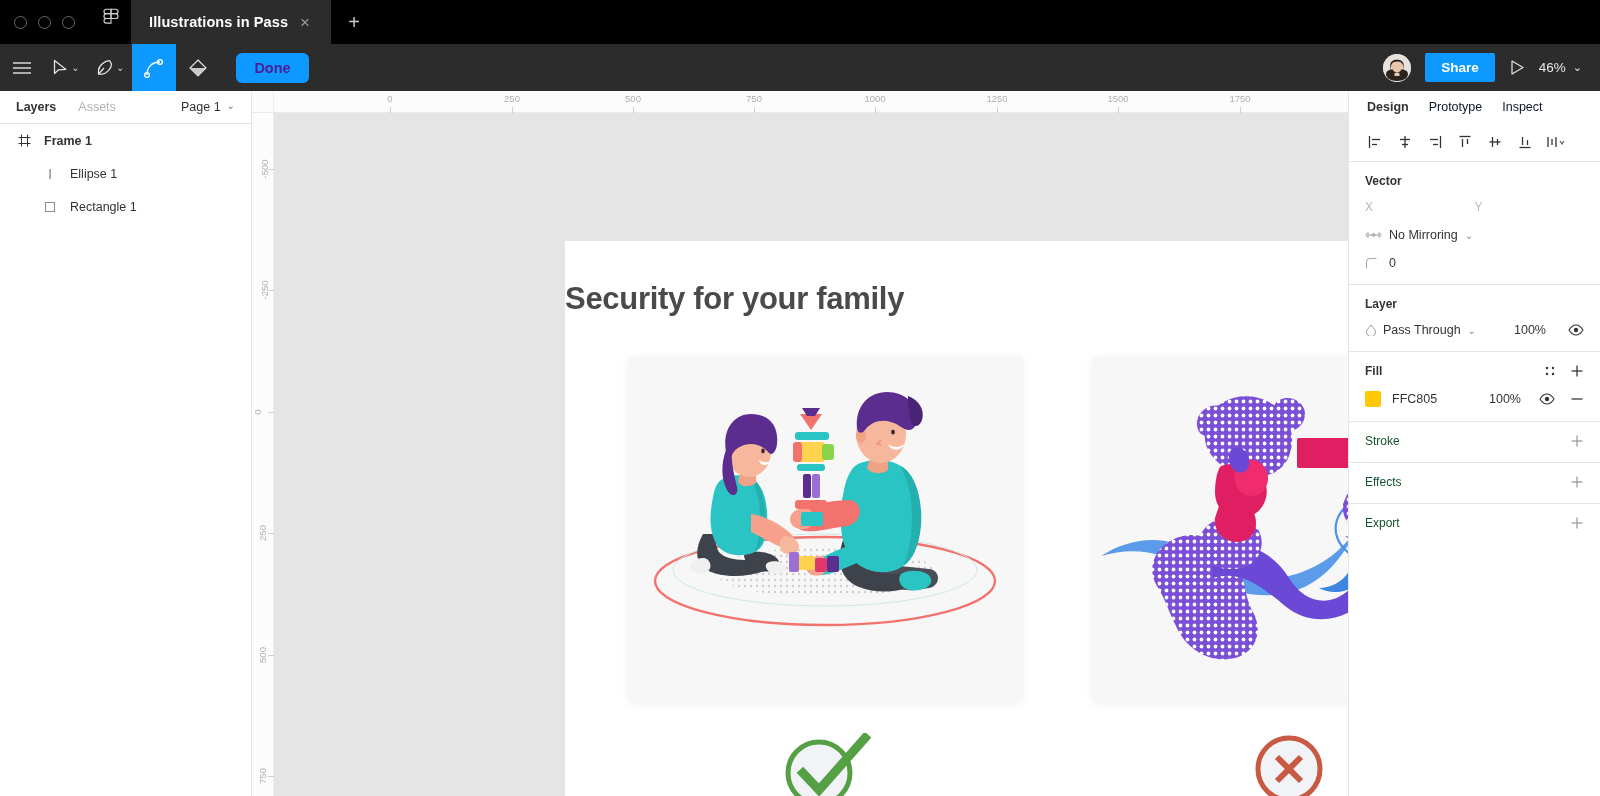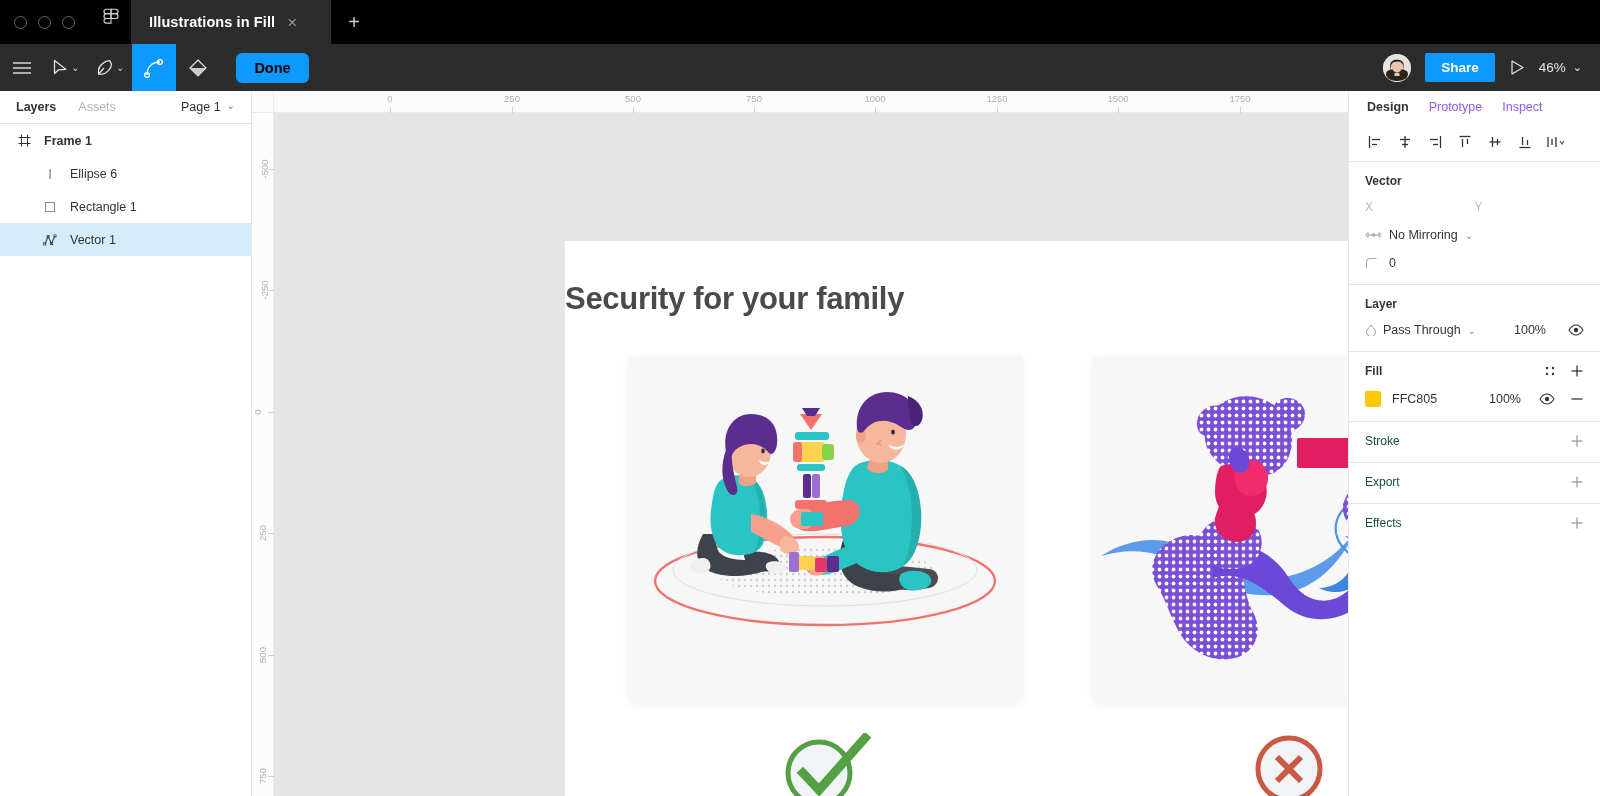--- a/index.html
+++ b/index.html
@@ -39,21 +39,21 @@
   .tb-left { display: flex; align-items: stretch; }
   .tb-right { display: flex; align-items: center; gap: 14px; padding-right: 18px; }
   .tb-btn {
     display: flex; align-items: center; justify-content: center;
     min-width: 44px; padding: 0 6px; cursor: pointer; position: relative;
   }
   .tb-btn.active { background: #0d99ff; }
   .tb-group { display: flex; align-items: center; gap: 1px; padding: 0 2px; cursor: pointer; }
   .chev { color: #cfcfcf; font-size: 10px; margin-left: 1px; }
   .done-btn {
-    background: #0d99ff; color: #000000; font-size: 14.5px; font-weight: 600;
+    background: #0d99ff; color: #4c1d95; font-size: 14.5px; font-weight: 600;
     border-radius: 6px; padding: 7px 18px; margin-left: 16px; align-self: center;
     cursor: pointer; border: none; font-family: inherit;
   }
   .avatar {
     width: 28px; height: 28px; border-radius: 50%; overflow: hidden;
     background: #d9d4cf; display: block; position: relative;
   }
   .share-btn {
     background: #0d99ff; color: #fff; font-size: 13.5px; font-weight: 600;
     border-radius: 2px; padding: 7px 16px; cursor: pointer; border: none; font-family: inherit;
@@ -113,21 +113,21 @@
   .ill-card {
     width: 393px; height: 345px; background: #f7f7f7;
     box-shadow: 0 2px 9px rgba(0,0,0,.07); position: relative; overflow: hidden;
   }
   .badges { position: absolute; top: 492px; left: 0; right: 0; display: flex; justify-content: center; gap: 71px; }
   .badge-slot { width: 393px; display: flex; justify-content: center; }
 
   
   .right-panel { width: 252px; flex: 0 0 252px; background: #fff; border-left: 1px solid #e6e6e6; display: flex; flex-direction: column; }
   .rp-tabs { height: 32px; display: flex; align-items: center; padding: 0 18px; gap: 20px; }
-  .rp-tab { font-size: 12.5px; color: #8b5cf6; cursor: pointer; }
+  .rp-tab { font-size: 12.5px; color: #0f172a; cursor: pointer; }
   .rp-tab.active { color: #333; font-weight: 700; }
   .align-row { height: 38px; display: flex; align-items: center; padding: 0 12px; gap: 2px; }
   .align-btn { width: 28px; height: 26px; display: flex; align-items: center; justify-content: center; cursor: pointer; }
   .sect { border-top: 1px solid #e6e6e6; padding: 12px 16px 14px 16px; }
   .sect-head { display: flex; align-items: center; justify-content: space-between; }
   .sect-title { font-size: 12px; font-weight: 700; color: #333; }
   .sect-title.muted { color: #14532d; font-weight: 400; }
   .sect-actions { display: flex; align-items: center; gap: 14px; }
   .icon-btn { cursor: pointer; display: flex; align-items: center; justify-content: center; color: #555; }
   .xy-row { display: flex; margin-top: 12px; }
@@ -161,21 +161,21 @@
         <g fill="none" stroke="#d4d4d4" stroke-width="1.1">
           <path d="M5.3 1.2h4.7v4.6H5.3a2.3 2.3 0 0 1 0-4.6z"></path>
           <path d="M10 1.2h4.7a2.3 2.3 0 0 1 0 4.6H10z"></path>
           <path d="M5.3 5.8h4.7v4.7H5.3a2.35 2.35 0 0 1 0-4.7z"></path>
           <path d="M10 5.8h4.7a2.35 2.35 0 0 1 0 4.7H10z"></path>
           <path d="M5.3 10.5h4.7v4.6H5.3a2.3 2.3 0 0 1 0-4.6z"></path>
         </g>
       </svg>
     </div>
     <div class="tab">
-      <span class="tab-title">Illustrations in Fill</span>
+      <span class="tab-title">Illustrations in Pass</span>
       <span class="tab-close">×</span>
     </div>
     <div class="tab-new">+</div>
   </div>
 
   <div class="toolbar">
     <div class="tb-left">
       <div class="tb-btn">
         <svg width="20" height="14" viewBox="0 0 20 14">
           <g stroke="#e6e6e6" stroke-width="1.4">
@@ -274,44 +274,32 @@
         </span>
         <span class="layer-name">Frame 1</span>
       </div>
 
       <div class="layer-row depth1">
         <span class="layer-icon">
           <svg width="12" height="12" viewBox="0 0 12 12">
             <rect x="5.4" y="1" width="1.4" height="10" fill="#8c8c8c"></rect>
           </svg>
         </span>
-        <span class="layer-name">Ellipse 6</span>
+        <span class="layer-name">Ellipse 1</span>
       </div>
 
       <div class="layer-row depth1">
         <span class="layer-icon">
           <svg width="12" height="12" viewBox="0 0 12 12">
             <rect x="1.5" y="1.5" width="9" height="9" fill="none" stroke="#8c8c8c" stroke-width="1"></rect>
           </svg>
         </span>
         <span class="layer-name">Rectangle 1</span>
       </div>
 
-      <div class="layer-row depth1 selected">
-        <span class="layer-icon">
-          <svg width="14" height="14" viewBox="0 0 14 14">
-            <path d="M2 11 L5 3.5 L8.5 10.5 L12 3" fill="none" stroke="#444" stroke-width="1.1"></path>
-            <rect x="0.6" y="9.8" width="2.2" height="2.2" fill="none" stroke="#444" stroke-width="0.8"></rect>
-            <rect x="4" y="2.4" width="2.2" height="2.2" fill="none" stroke="#444" stroke-width="0.8"></rect>
-            <rect x="7.5" y="9.4" width="2.2" height="2.2" fill="none" stroke="#444" stroke-width="0.8"></rect>
-            <rect x="10.9" y="1.9" width="2.2" height="2.2" fill="none" stroke="#444" stroke-width="0.8"></rect>
-          </svg>
-        </span>
-        <span class="layer-name">Vector 1</span>
-      </div>
     </div>
 
     <div class="canvas-wrap">
 
       <div class="canvas-scroll">
 
         <div class="frame">
           <div class="frame-title-text">Security for your family</div>
 
           <div class="cards">
@@ -717,41 +705,41 @@
                   <line x1="7" y1="1.5" x2="7" y2="12.5"></line>
                   <line x1="1.5" y1="7" x2="12.5" y2="7"></line>
                 </g>
               </svg>
           </span>
         </div>
       </div>
 
       <div class="sect">
         <div class="sect-head">
+          <span class="sect-title muted">Effects</span>
+          <span class="icon-btn">
+            <svg width="14" height="14" viewBox="0 0 14 14">
+                <g stroke="#999" stroke-width="1.25">
+                  <line x1="7" y1="1.5" x2="7" y2="12.5"></line>
+                  <line x1="1.5" y1="7" x2="12.5" y2="7"></line>
+                </g>
+              </svg>
+          </span>
+        </div>
+      </div>
+
+      <div class="sect">
+        <div class="sect-head">
           <span class="sect-title muted">Export</span>
           <span class="icon-btn">
             <svg width="14" height="14" viewBox="0 0 14 14">
                 <g stroke="#999" stroke-width="1.25">
                   <line x1="7" y1="1.5" x2="7" y2="12.5"></line>
                   <line x1="1.5" y1="7" x2="12.5" y2="7"></line>
                 </g>
               </svg>
           </span>
         </div>
       </div>
 
-      <div class="sect">
-        <div class="sect-head">
-          <span class="sect-title muted">Effects</span>
-          <span class="icon-btn">
-            <svg width="14" height="14" viewBox="0 0 14 14">
-                <g stroke="#999" stroke-width="1.25">
-                  <line x1="7" y1="1.5" x2="7" y2="12.5"></line>
-                  <line x1="1.5" y1="7" x2="12.5" y2="7"></line>
-                </g>
-              </svg>
-          </span>
-        </div>
-      </div>
-
     </div>
   </div>
 </div>
 
 </body></html>

